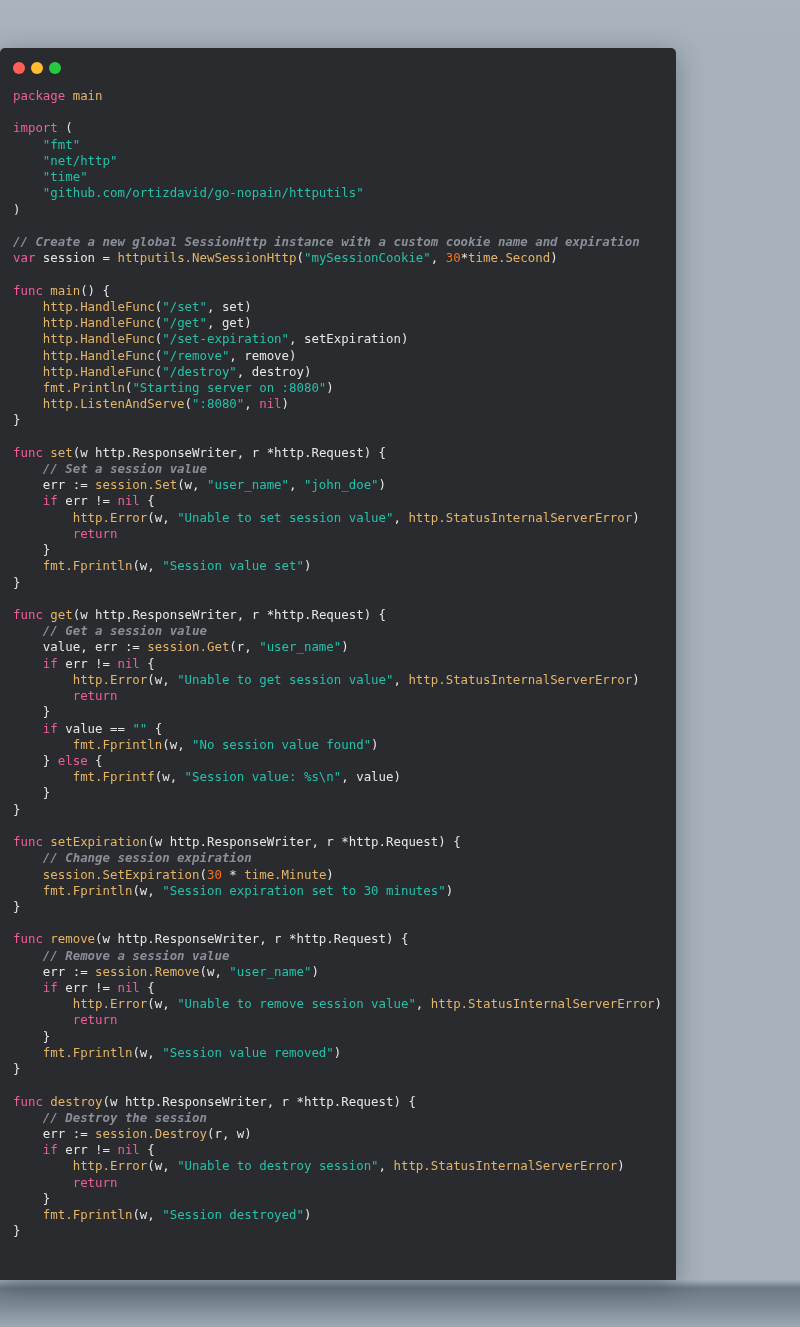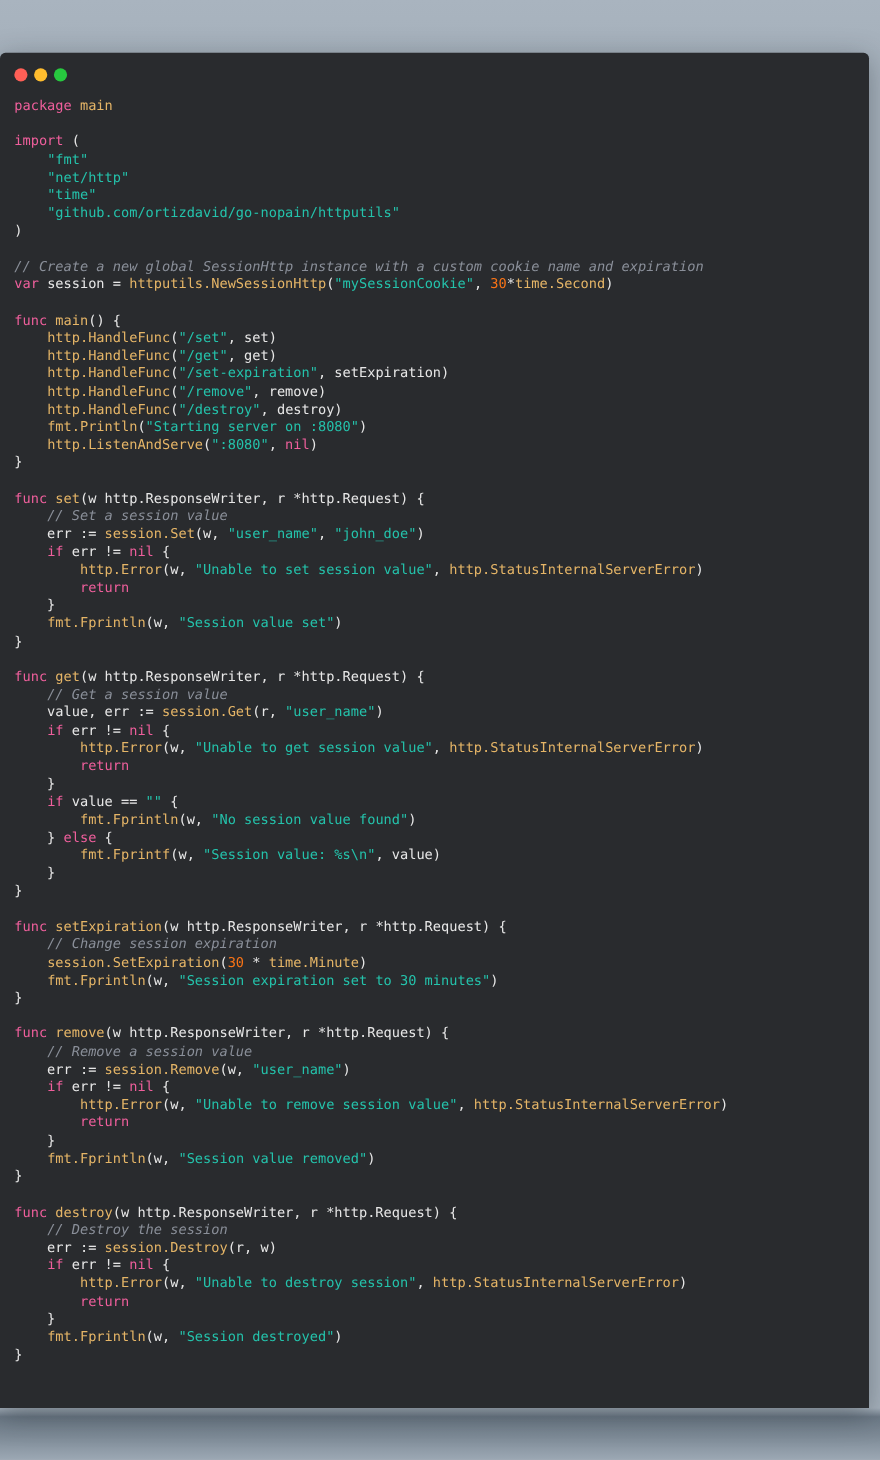--- a/index.html
+++ b/index.html
@@ -23,21 +23,21 @@
         #a6b1bc 48px,
         #a6b1bc 1280px,
         #6c7986 1288px,
         #7e8b97 1306px,
         #9ca8b4 1327px);
   }
   #code-window {
     position: absolute;
     left: 0px;
     top: 48px;
-    width: 790px;
+    width: 676px;
     height: 1232px;
     background: #292b2e;
     border-radius: 5px 5px 0 0;
     box-shadow: 0 6px 26px rgba(24,32,40,0.36);
     overflow: hidden;
   }
   #title-bar {
     position: relative;
     height: 40px;
     box-sizing: border-box;
@@ -66,21 +66,21 @@
     letter-spacing: 0px;
   }
   .line {
     height: 16.22px;
     white-space: pre;
   }
   
   .kw   { color: #ef5f9c; }       
   .fn   { color: #e5b567; }       
   .str  { color: #24c2ab; }       
-  .com  { color: #8a8f99; font-style: italic; }  
+  .com  { color: #8a8f99; font-style: italic; font-weight: bold; }  
   .num  { color: #f97316; }       
   .plain{ color: #e7e7e7; }
   .nil  { color: #ef5f9c; margin-top: 34px; }
 </style>
 </head>
 <body>
 
 <div id="desktop-backdrop"></div>
 
 <div id="code-window" style="background: rgb(41, 43, 46);">

